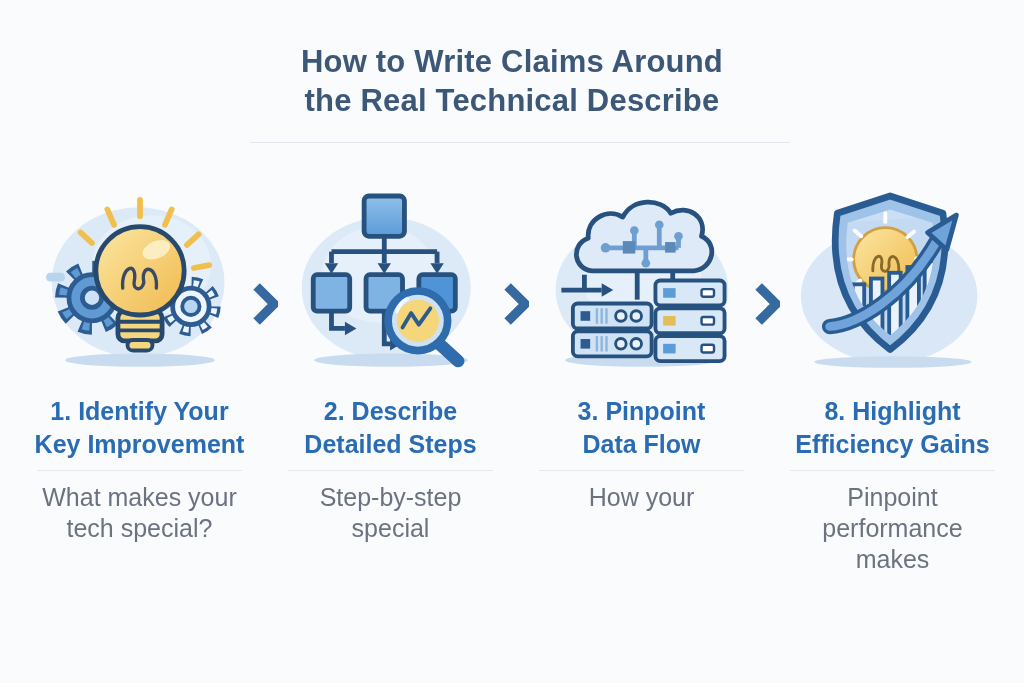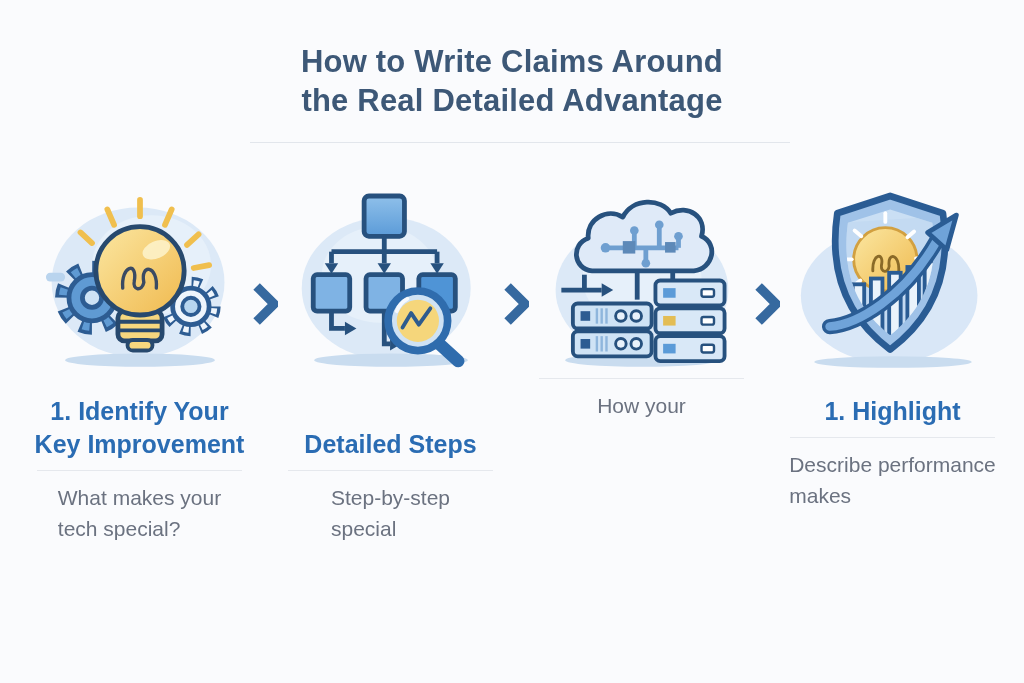--- a/index.html
+++ b/index.html
@@ -33,32 +33,32 @@
     width:26px;margin-top:86px;display:flex;justify-content:center;
     overflow:visible;flex:none;
   }
   .step-heading{
     margin:26px 0 0 0;text-align:center;
     font-size:25px;font-weight:bold;line-height:33px;
     color:var(--heading_color,#2a6cb3);
   }
   .step-divider{width:205px;height:1px;background:#e5e8ed;border:none;margin:9px 0 3px 0;}
   .step-sub{
-    margin:8px 0 0 0;
-    font-size:21px;line-height:31px;
+    margin:8px 0 0 0;text-align:center;
+    font-size:25px;line-height:31px;
     color:var(--subtext_color,#6b7280);
   }
 </style>
 </head>
 <body>
 
 <div class="canvas">
 
   <div class="title-wrap">
-    <h1 class="title"><span>How to Write Claims Around</span><br><span>the Real Detailed Advantage</span></h1>
+    <h1 class="title"><span>How to Write Claims Around</span><br><span>the Real Technical Describe</span></h1>
   </div>
   <div class="title-divider"></div>
 
   <div class="steps-row">
 
     <div class="step">
       <svg class="step-icon" viewBox="0 0 200 186">
         <defs>
           <linearGradient id="bulbGrad" x1="0" y1="0" x2="1" y2="1">
             <stop offset="0" stop-color="#fbe7a2"></stop>
@@ -145,21 +145,21 @@
         <polygon points="52,137 64,144 52,151" fill="#27517e"></polygon>
         <polyline points="93,126 93,160 99,160" fill="none" stroke="#27517e" stroke-width="5"></polyline>
         <polygon points="99,153 111,160 99,167" fill="#27517e"></polygon>
 
         <line x1="148" y1="158" x2="170" y2="178" stroke="#2f6cad" stroke-width="13" stroke-linecap="round"></line>
         <circle cx="128" cy="136" r="31" fill="#cfe2f4" stroke="#2f6cad" stroke-width="8"></circle>
         <circle cx="128" cy="136" r="22" fill="#f5d67b"></circle>
         <polyline points="112,143 121,128 129,140 141,123" fill="none" stroke="#2d5b8e" stroke-width="4" stroke-linejoin="round" stroke-linecap="round"></polyline>
         <path d="M106,126 A24 24 0 0 1 117,113" fill="none" stroke="#ffffff" stroke-width="4" opacity="0.8" stroke-linecap="round"></path>
       </svg>
-      <h2 class="step-heading"><br><span>Detailed Steps</span></h2>
+      <h2 class="step-heading"><span>2. Describe</span><br><span>Detailed Steps</span></h2>
       <div class="step-divider"></div>
       <p class="step-sub"><span>Step-by-step</span><br><span>special</span></p>
     </div>
 
     <div class="chevron">
       <svg width="34" height="56" viewBox="0 0 34 56">
           <polyline points="6,5 29,28 6,51" fill="none" stroke="#36699f" stroke-width="12"></polyline>
         </svg>
     </div>
 
@@ -220,20 +220,21 @@
           <rect x="122" y="102" width="13" height="10" fill="#5b9bd8"></rect>
           <rect x="122" y="131" width="13" height="10" fill="#e3bd55"></rect>
           <rect x="122" y="160" width="13" height="10" fill="#5b9bd8"></rect>
           <g fill="#ffffff" stroke="#27517e" stroke-width="2.5">
             <rect x="162" y="103" width="13" height="8" rx="2"></rect>
             <rect x="162" y="132" width="13" height="8" rx="2"></rect>
             <rect x="162" y="161" width="13" height="8" rx="2"></rect>
           </g>
         </g>
       </svg>
+      <h2 class="step-heading"><span>3. Pinpoint</span><br><span>Data Flow</span></h2>
       <div class="step-divider"></div>
       <p class="step-sub"><span>How your</span><br></p>
     </div>
 
     <div class="chevron">
       <svg width="34" height="56" viewBox="0 0 34 56">
           <polyline points="6,5 29,28 6,51" fill="none" stroke="#36699f" stroke-width="12"></polyline>
         </svg>
     </div>
 
@@ -274,19 +275,19 @@
             <rect x="96" y="86" width="12" height="68"></rect>
             <rect x="115" y="80" width="12" height="74"></rect>
             <rect x="133" y="74" width="12" height="80"></rect>
           </g>
         </g>
 
         <path d="M34,142 C62,140 112,112 146,52" fill="none" stroke="#2a5c94" stroke-width="16" stroke-linecap="round"></path>
         <path d="M34,142 C62,140 112,112 146,52" fill="none" stroke="#6fa3d9" stroke-width="9" stroke-linecap="round"></path>
         <polygon points="166,26 136,44 156,62" fill="#6fa3d9" stroke="#2a5c94" stroke-width="5" stroke-linejoin="round"></polygon>
       </svg>
-      <h2 class="step-heading"><span>1. Highlight</span><br></h2>
-      <div class="step-divider"></div>
-      <p class="step-sub"><span>Describe performance</span><br><span>makes</span></p>
+      <h2 class="step-heading"><span>8. Highlight</span><br><span>Efficiency Gains</span></h2>
+      <div class="step-divider"></div>
+      <p class="step-sub"><span>Pinpoint performance</span><br><span>makes</span></p>
     </div>
 
   </div>
 </div>
 
 </body></html>

